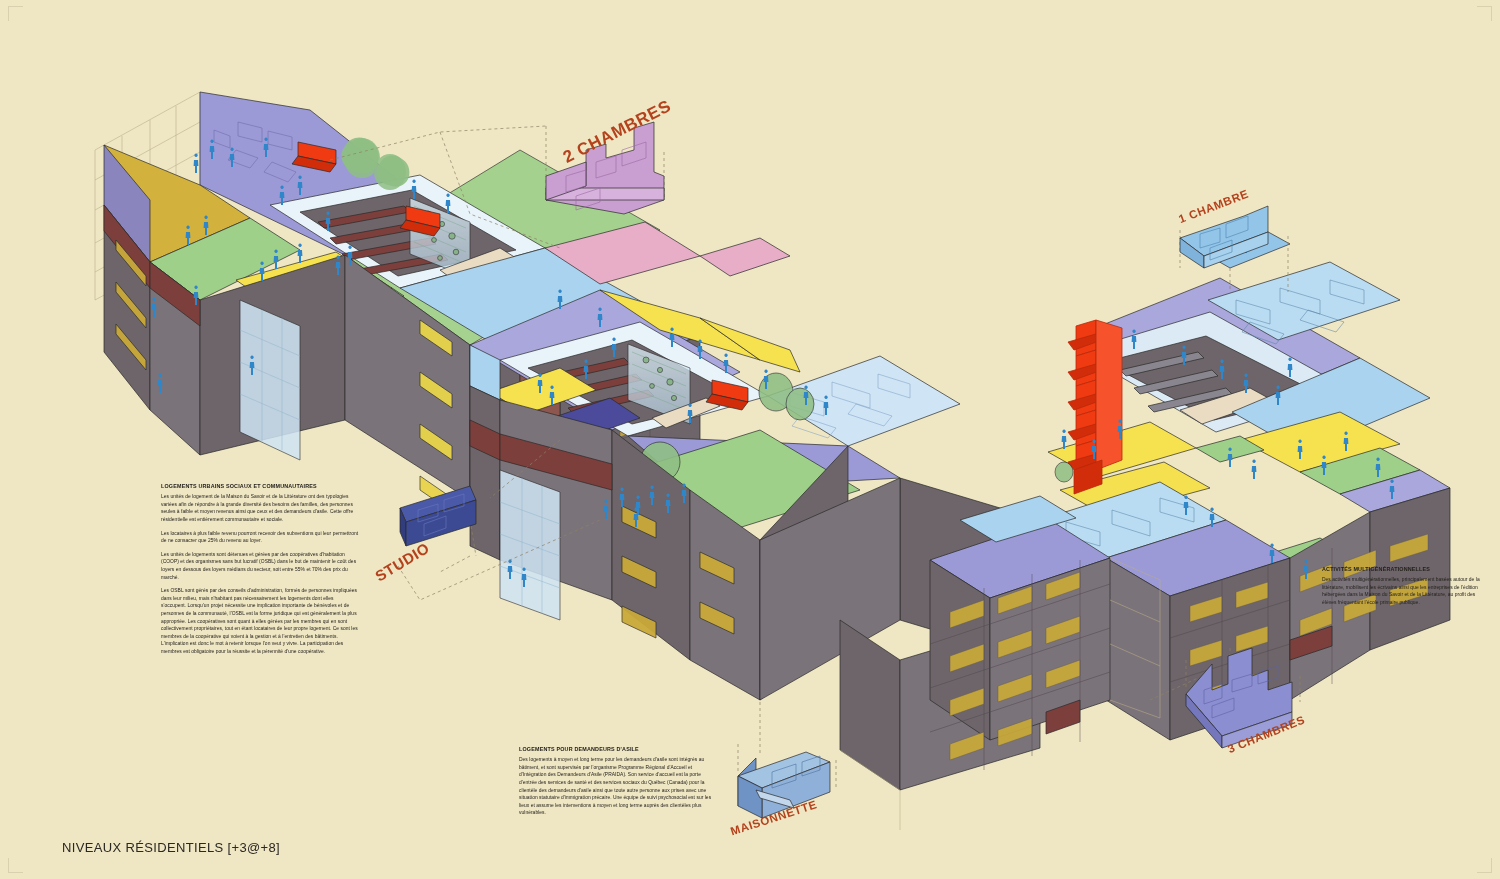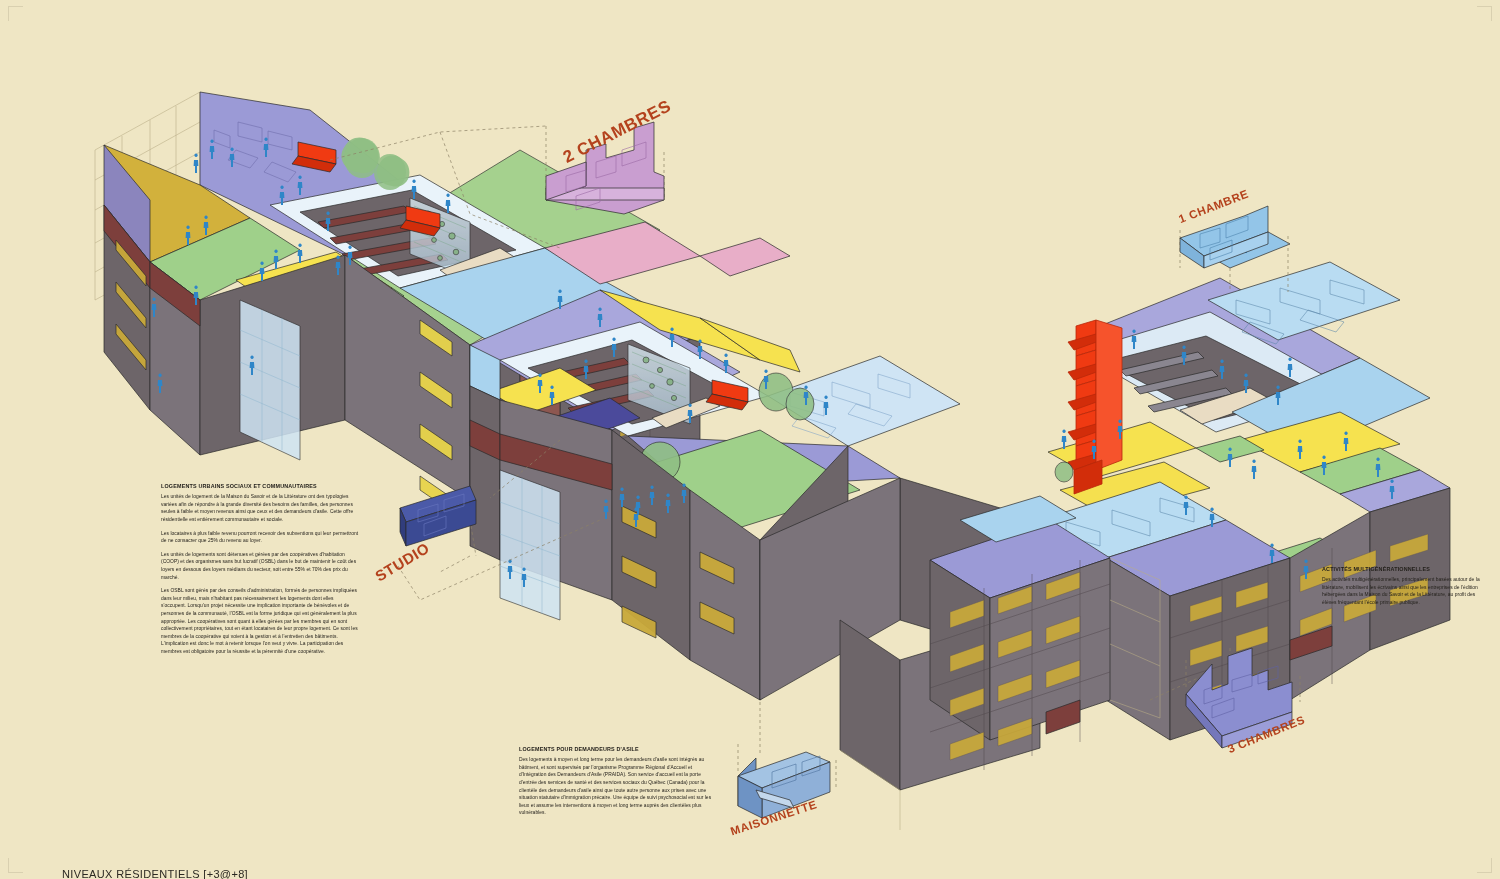--- a/index.html
+++ b/index.html
@@ -40,22 +40,22 @@
     text-align:left;
   }
   .txtblock p:last-child{margin-bottom:0;}
 
   #block-social{left:161px;top:483px;width:199px;}
   #block-asile{left:519px;top:746px;width:196px;}
   #block-multi{left:1322px;top:566px;width:162px;}
 
   
   #sheet-title{
-    position:absolute;left:30px;top:868px;
-    font-size:11px;letter-spacing:.35px;color:#2b2822;
+    position:absolute;left:30px;top:840px;
+    font-size:13px;letter-spacing:.35px;color:#2b2822;
     white-space:nowrap;
     padding-left:32px;
   }
 
   
   .unitlabel{
     position:absolute;
     color:#b4421d;
     font-weight:bold;
     white-space:nowrap;

